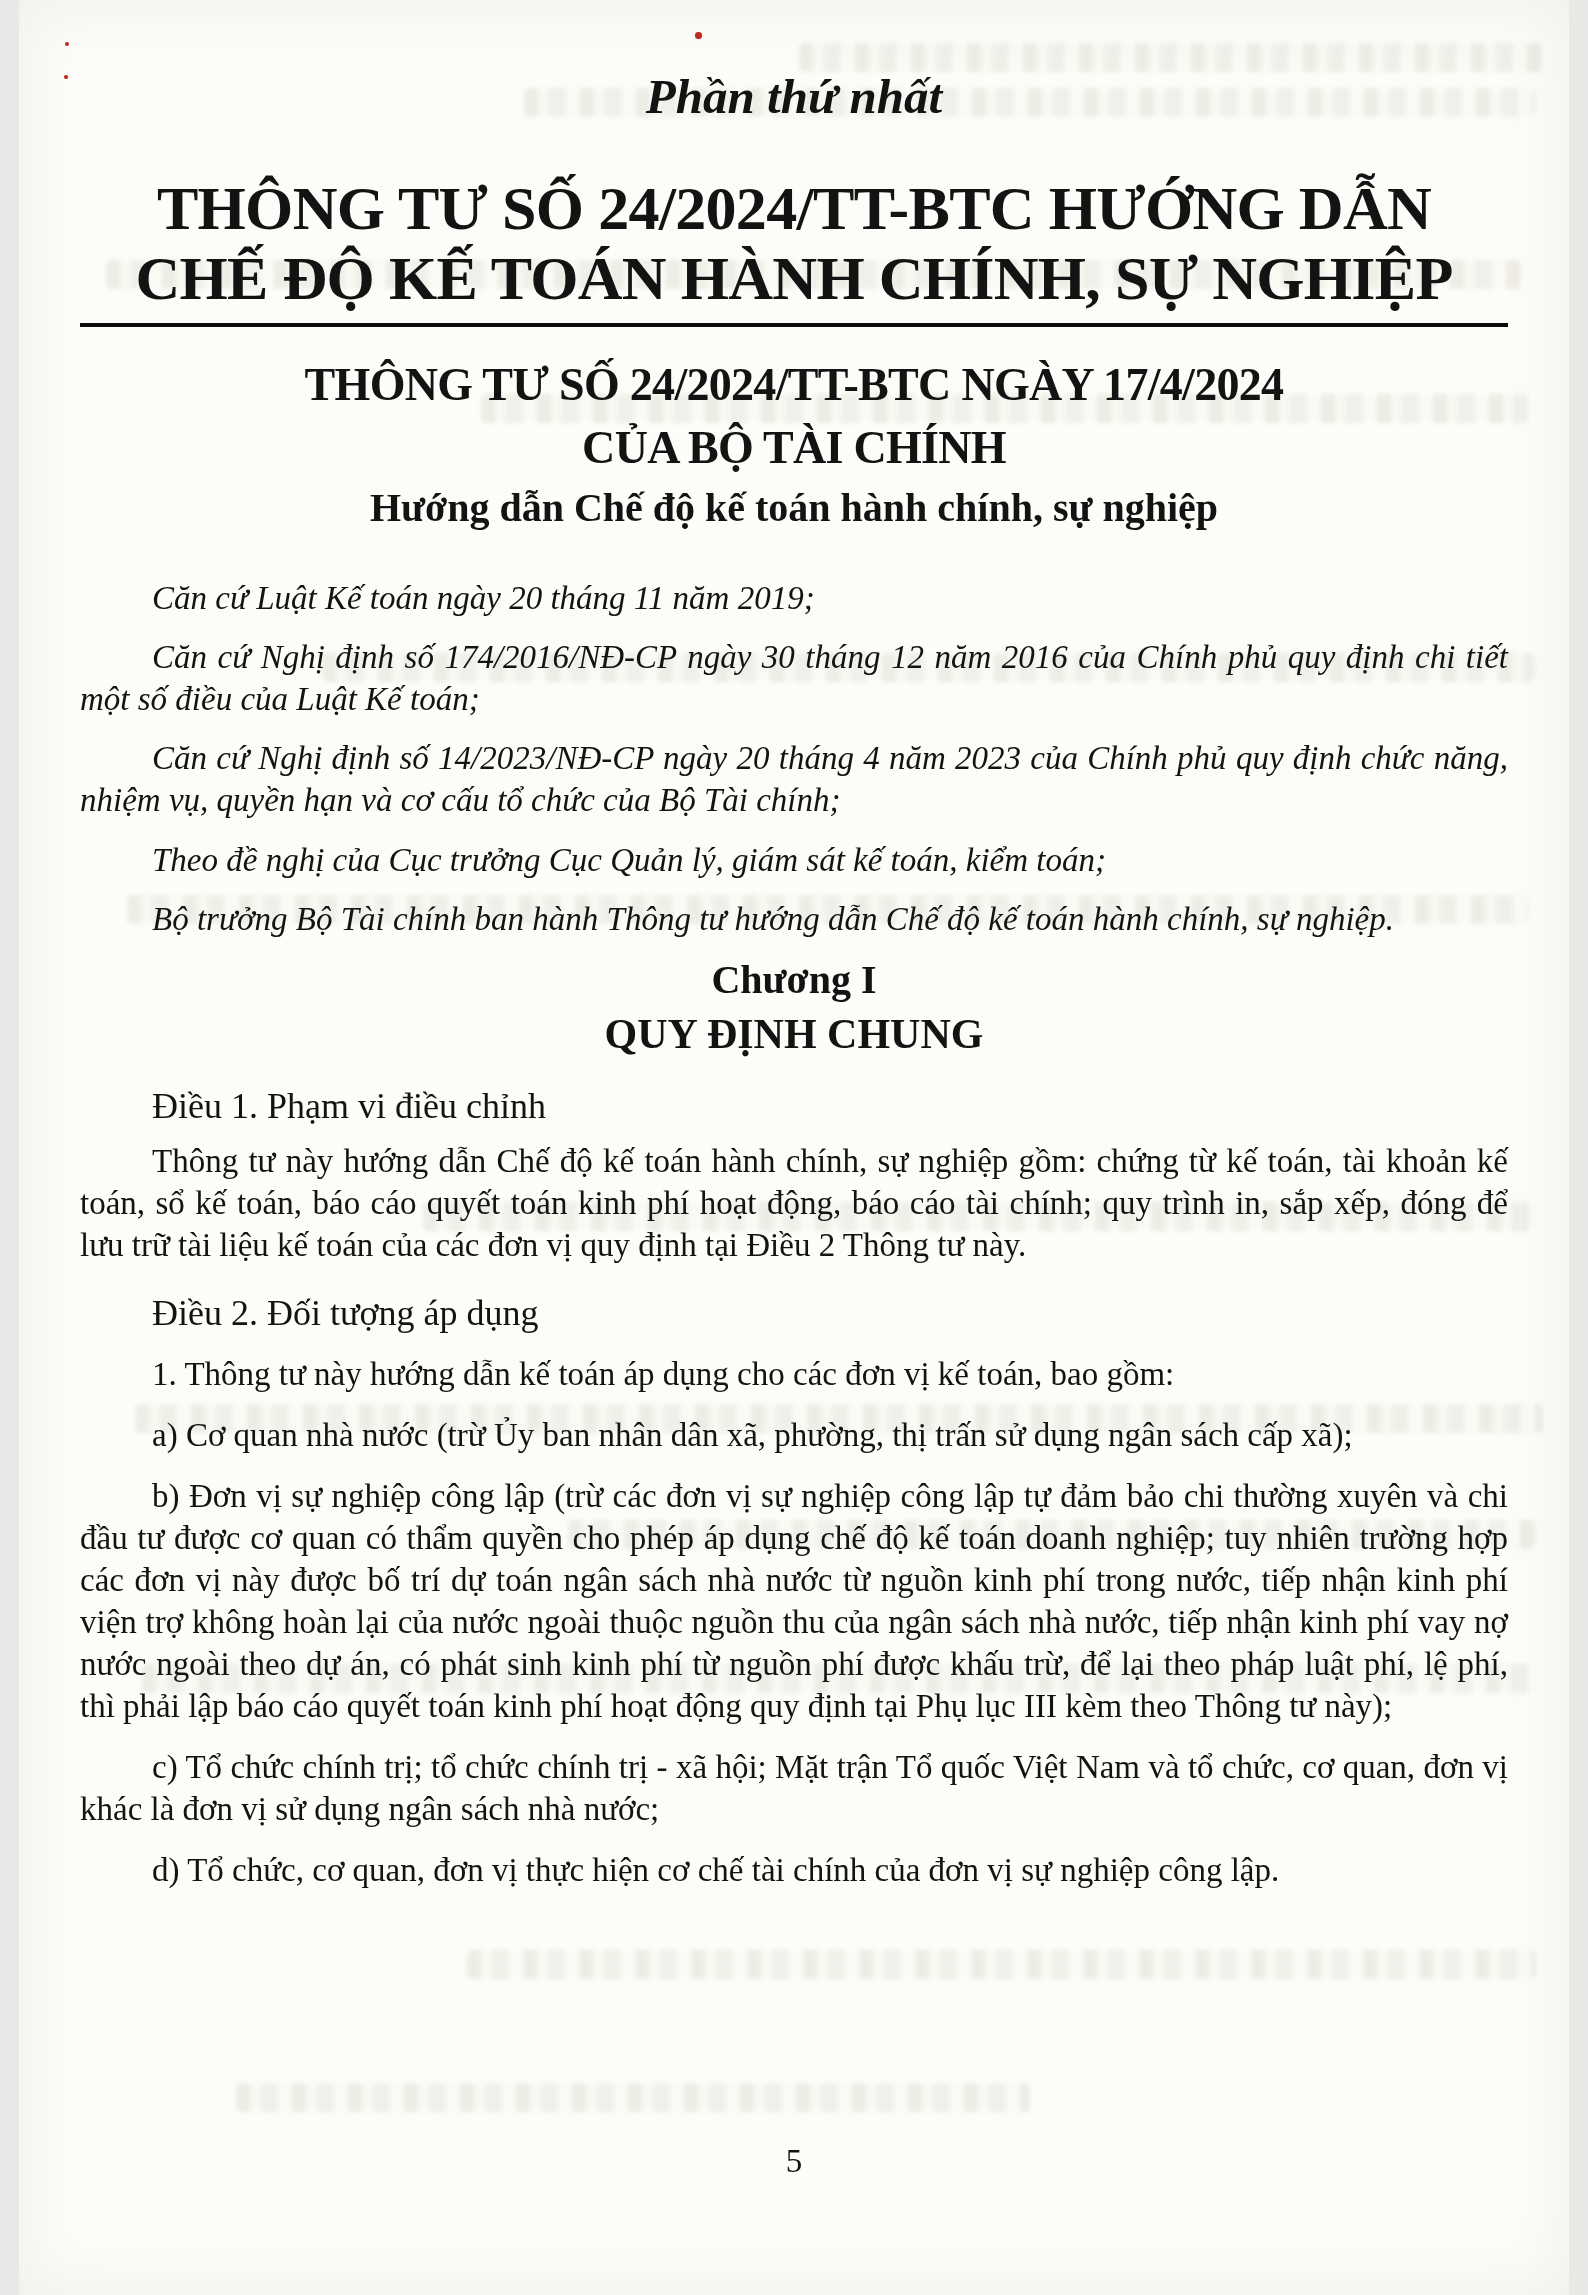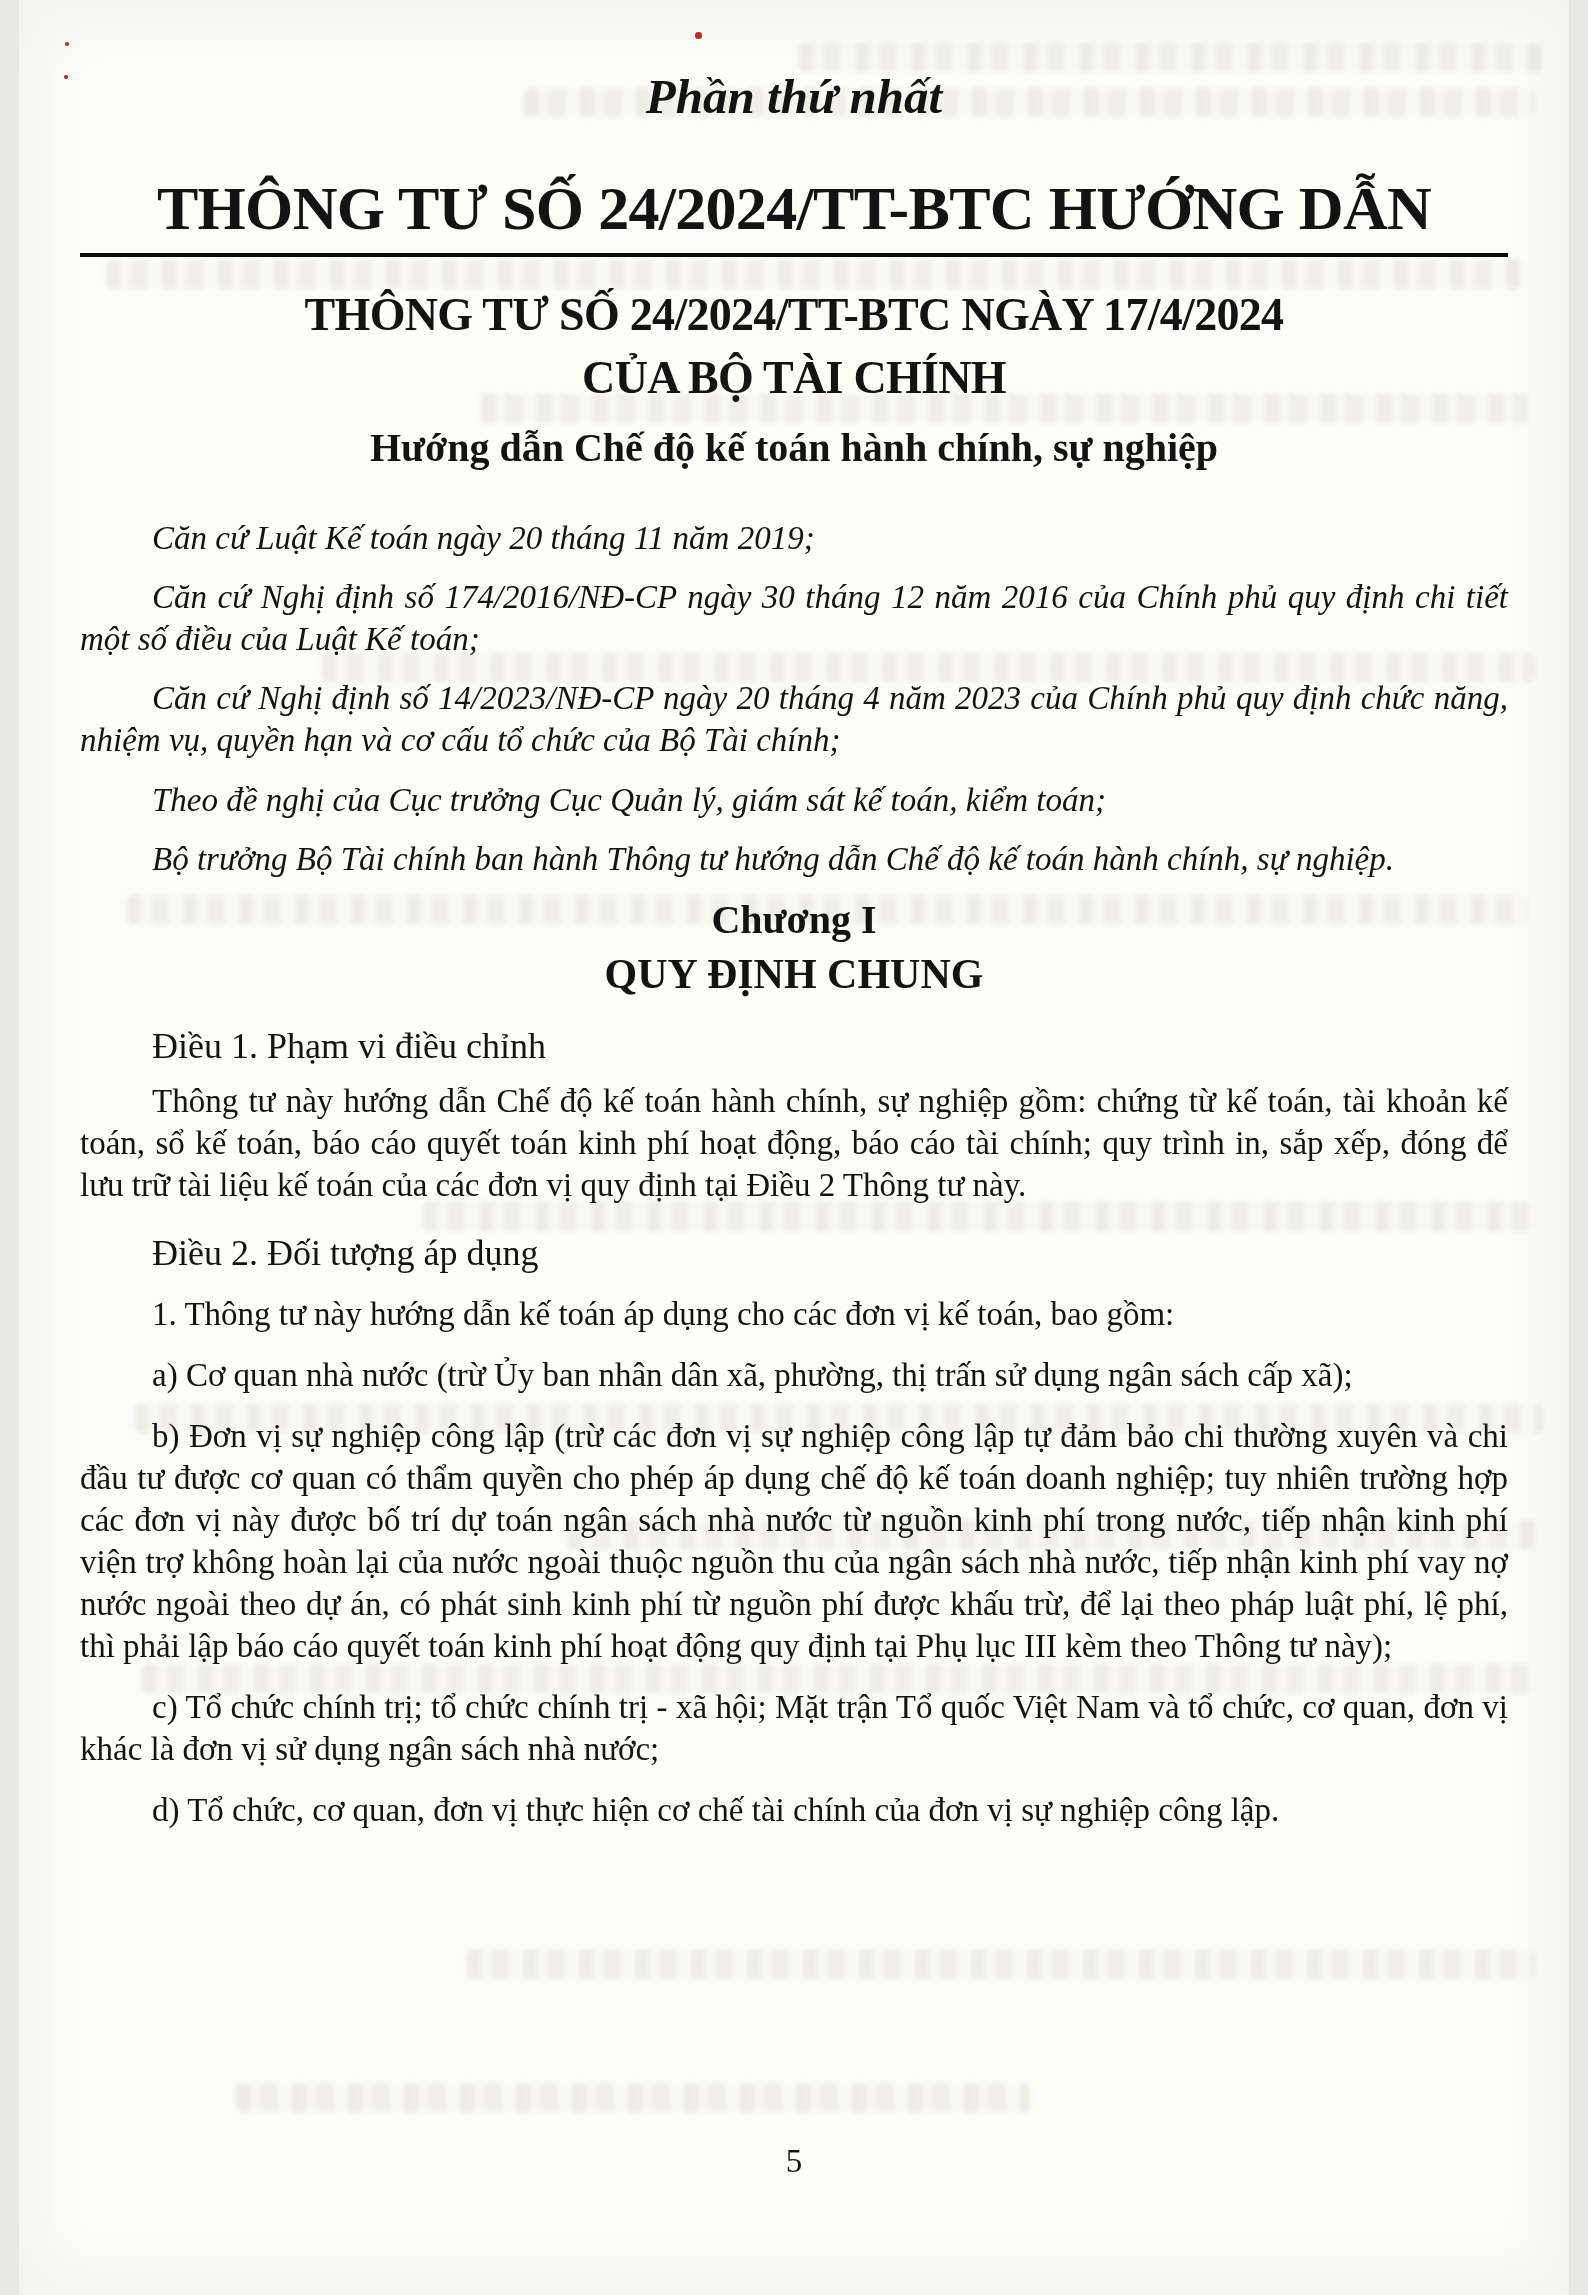--- a/index.html
+++ b/index.html
@@ -43,21 +43,21 @@
   .subtitle-1, .subtitle-2 {
     text-align: center;
     font-size: 46px;
     font-weight: bold;
     line-height: 1.15;
     letter-spacing: -0.7px;
   }
   .subtitle-1 { margin-top: 32px; }
   .subtitle-2 { margin-top: 10px; }
   .subtitle-3 {
-    margin-top: 20px;
+    margin-top: 10px;
     text-align: center;
     font-size: 40px;
     font-weight: bold;
     line-height: 1.15;
   }
   .preamble { margin-top: 46px; font-style: italic; }
   p.body-line {
     margin: 0;
     font-size: 33px;
     line-height: 42px;
@@ -127,20 +127,21 @@
   <div class="speck" style="left:676px; top:32px; width:6.5px; height:6.5px;"></div>
   <div class="speck" style="left:46px;  top:42px; width:4.3px; height:4.3px;"></div>
   <div class="speck" style="left:45px;  top:75px; width:3.6px; height:3.6px;"></div>
 
   <div class="content">
 
     <div class="part-title">Phần thứ nhất</div>
 
     <div class="main-title">
       <div>THÔNG TƯ SỐ 24/2024/TT-BTC HƯỚNG DẪN</div>
+      <div>CHẾ ĐỘ KẾ TOÁN HÀNH CHÍNH, SỰ NGHIỆP</div>
     </div>
 
     <div class="title-divider"></div>
 
     <div class="subtitle-1">THÔNG TƯ SỐ 24/2024/TT-BTC NGÀY 17/4/2024</div>
     <div class="subtitle-2">CỦA BỘ TÀI CHÍNH</div>
     <div class="subtitle-3">Hướng dẫn Chế độ kế toán hành chính, sự nghiệp</div>
 
     <div class="preamble">
       <p class="body-line">Căn cứ Luật Kế toán ngày 20 tháng 11 năm 2019;</p>

